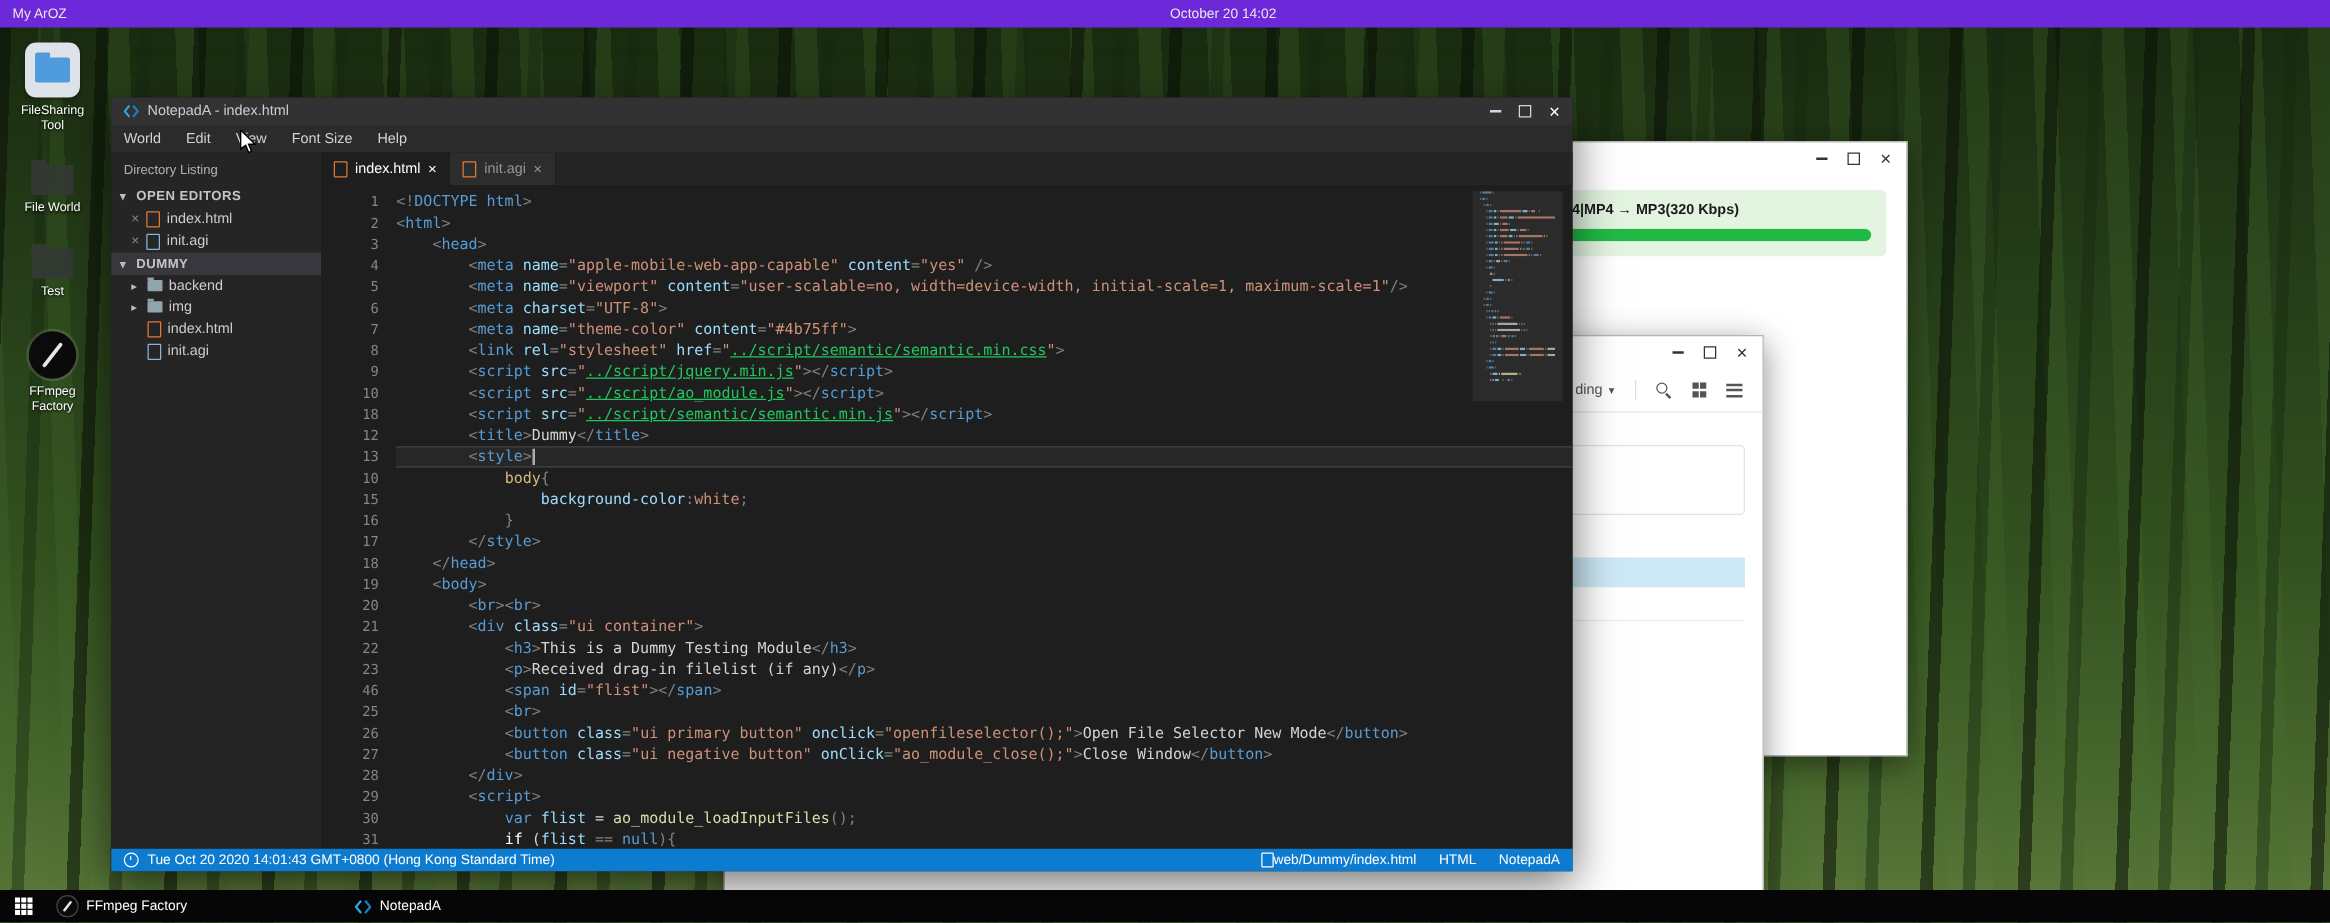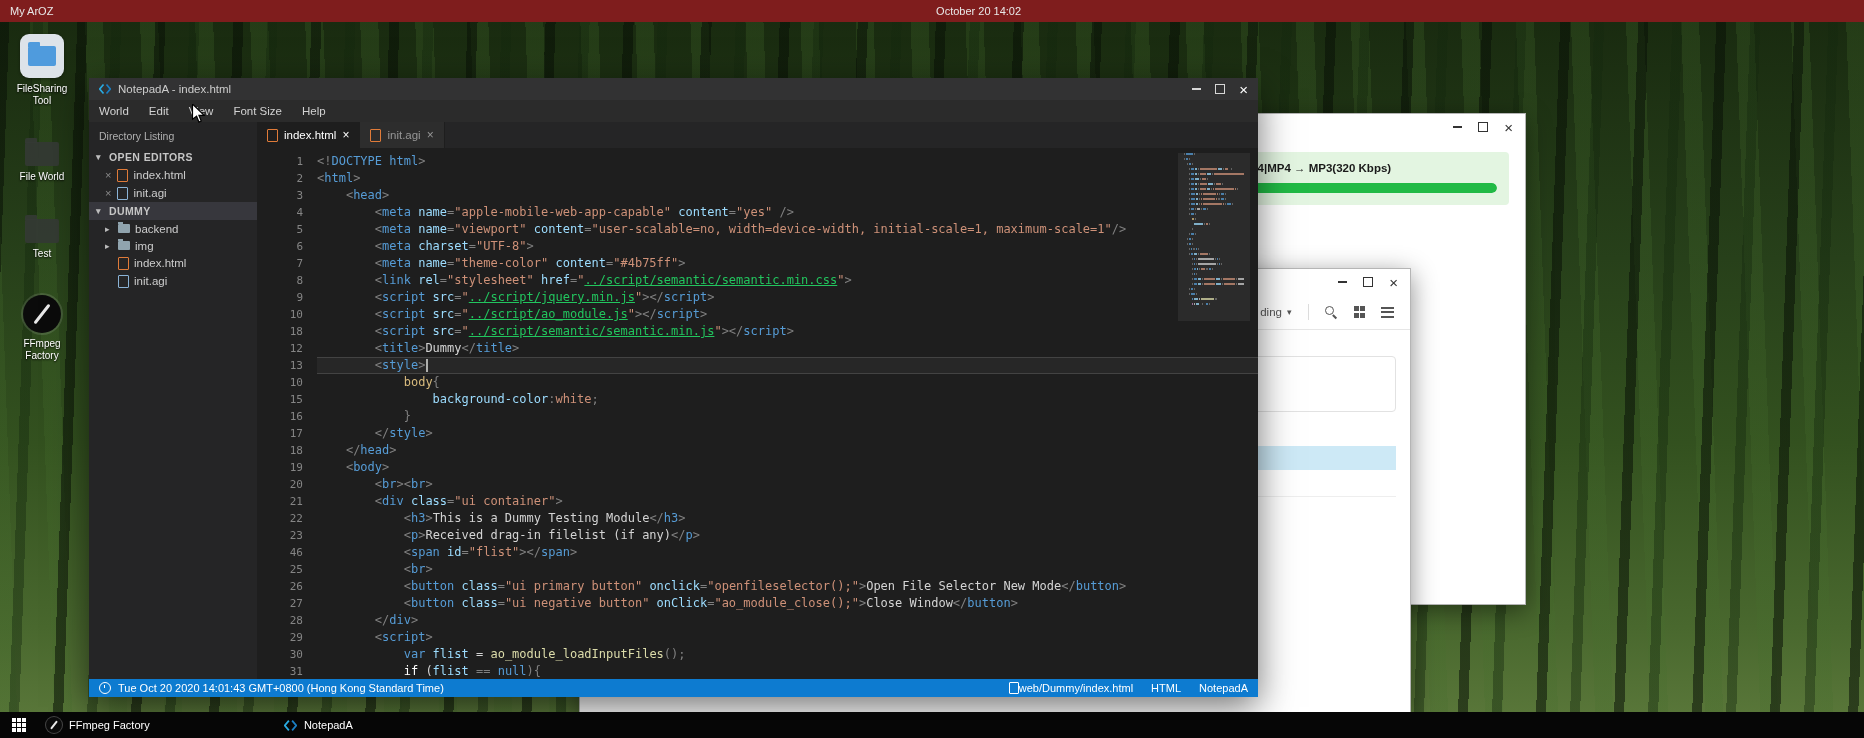--- a/index.html
+++ b/index.html
@@ -7,32 +7,32 @@
     width:1864px;height:738px;overflow:hidden;position:relative;
     font-family:"Liberation Sans",sans-serif;
     background-color:#2e4a22;
     background-image:
       radial-gradient(ellipse 28% 18% at 53% 96%, rgba(190,180,130,.55), rgba(190,180,130,0) 70%),
       repeating-linear-gradient(92deg, rgba(8,16,6,.55) 0 10px, rgba(8,16,6,0) 10px 34px, rgba(20,40,14,.42) 34px 44px, rgba(20,40,14,0) 44px 78px),
       repeating-linear-gradient(88deg, rgba(70,110,45,.25) 0 18px, rgba(70,110,45,0) 18px 55px),
       linear-gradient(180deg,#18290f 0%,#27401a 35%,#33511f 60%,#49682e 85%,#5d7a3c 100%);
   }
   
-  .topbar{position:absolute;left:0;top:0;right:0;height:22px;background:#7f1d1d;display:flex;align-items:center;color:#e8e8e8;font-size:11px;z-index:40;}
+  .topbar{position:absolute;left:0;top:0;right:0;height:22px;background:#6d28d9;display:flex;align-items:center;color:#e8e8e8;font-size:11px;z-index:40;}
   .topbar-left{padding-left:10px;}
   .topbar-clock{position:absolute;left:52.5%;transform:translateX(-50%);}
   
   .taskbar{position:absolute;left:0;bottom:0;right:0;height:26px;background:#060606;display:flex;align-items:center;z-index:40;padding-left:4px;}
   .tb-launcher{width:30px;height:100%;display:flex;align-items:center;justify-content:center;}
   .grid9{display:grid;grid-template-columns:repeat(3,4px);grid-auto-rows:4px;gap:1px;}
   .grid9 i{background:#fff;display:block;}
   .tb-item{display:flex;align-items:center;gap:7px;padding:0 12px;height:100%;color:#fff;font-size:11px;}
   .tb-item.active{box-shadow:inset 0 -3px 0 #1ab3c0;margin-top:24px;}
   
-  .desktop-icons{position:absolute;left:8px;top:34px;width:68px;display:flex;flex-direction:column;gap:36px;z-index:2;}
+  .desktop-icons{position:absolute;left:8px;top:34px;width:68px;display:flex;flex-direction:column;gap:26px;z-index:2;}
   .dicon{display:flex;flex-direction:column;align-items:center;gap:5px;color:#fff;font-size:10px;text-align:center;text-shadow:0 1px 2px #000;cursor:default;}
   .dlabel{max-width:62px;line-height:1.15;word-wrap:break-word;}
   .tile{width:44px;height:44px;background:#dde3e9;border-radius:9px;display:flex;align-items:center;justify-content:center;box-shadow:0 1px 3px rgba(0,0,0,.4);}
   .folder{--fc:#4f9bdd;width:28px;height:20px;background:var(--fc);border-radius:2px;position:relative;}
   .folder::before{content:"";position:absolute;top:-4px;left:0;width:12px;height:5px;background:var(--fc);border-radius:2px 1px 0 0;}
   .fol-dark{--fc:rgba(52,58,52,.92);}
   .folder.big{width:34px;height:24px;}
   .folder.mini{width:15px;height:11px;border-radius:1px;}
   .folder.mini::before{width:7px;height:3px;top:-3px;}
   .ffcircle{width:38px;height:38px;background:#0b0b0b;border-radius:50%;position:relative;box-shadow:0 0 0 2px rgba(255,255,255,.12);}

